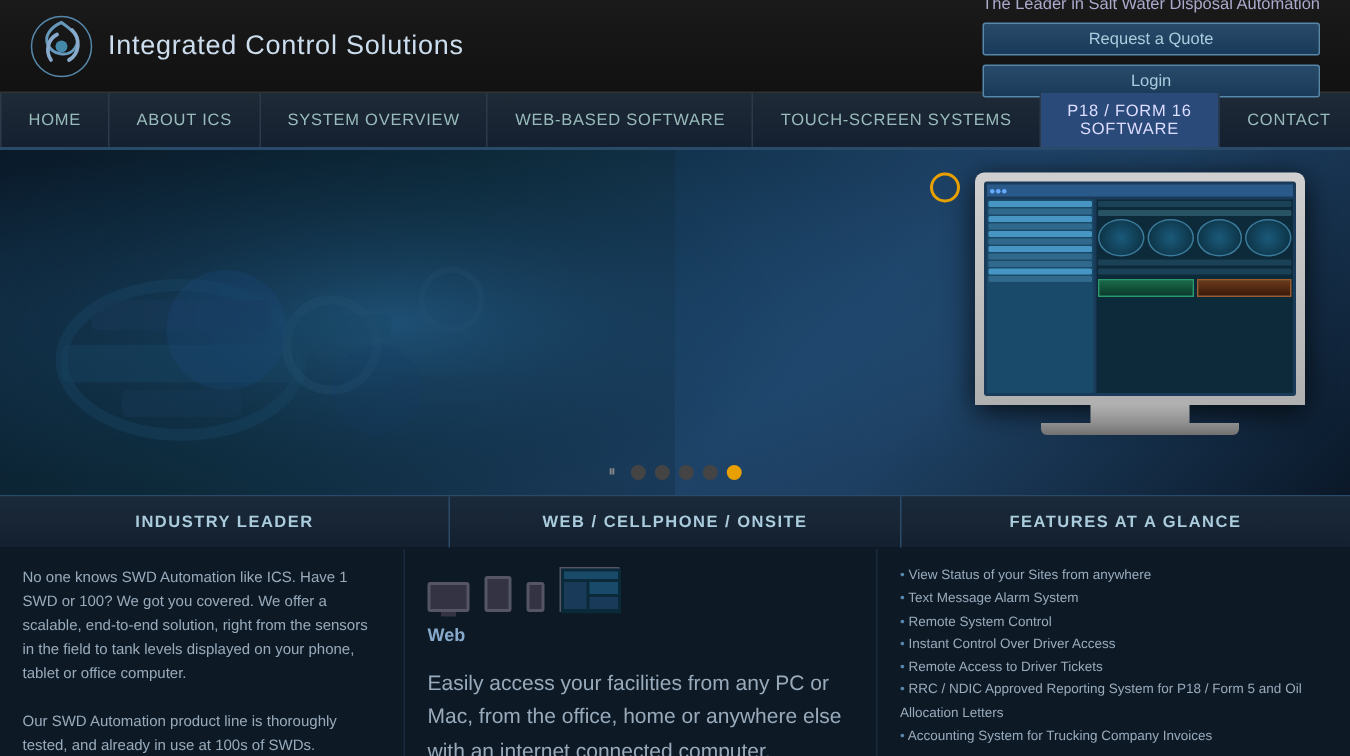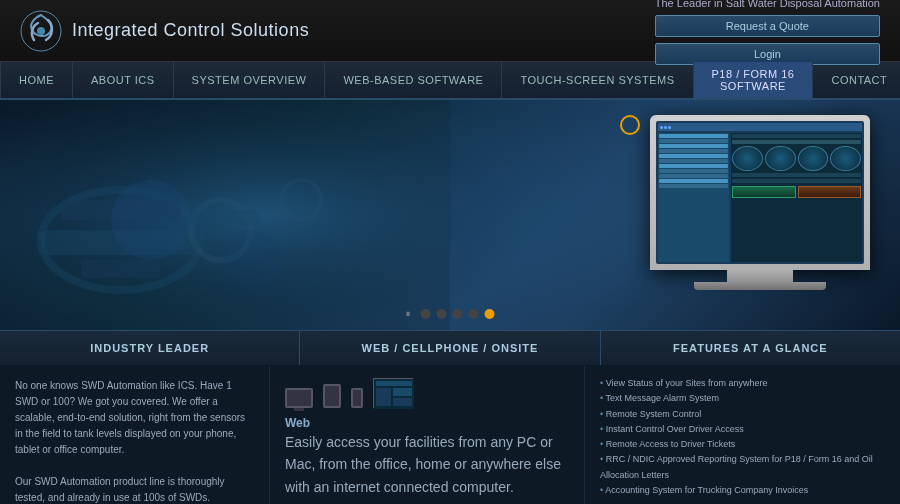--- a/index.html
+++ b/index.html
@@ -331,21 +331,21 @@
     .device-screen-img {
       width: 40px;
       height: 30px;
       background: linear-gradient(135deg, #1a4a6a, #0a2a3a);
       border: 1px solid #556;
     }
     #web-label {
       font-size: 12px;
       color: #88aacc;
       font-weight: bold;
-      margin-bottom: 1px;
+      margin-bottom: 14px;
     }
     #web-desc {
       font-size: 14px;
       color: #99aabb;
       line-height: 1.6;
     }
     #col-features {
       flex: 1;
       padding: 10px 15px;
       overflow: hidden;
@@ -536,17 +536,17 @@
     <div id="web-desc">Easily access your facilities from any PC or Mac, from the office, home or anywhere else with an internet connected computer.</div>
   </div>
 
   <div id="col-features">
     <ul>
       <li>View Status of your Sites from anywhere</li>
       <li>Text Message Alarm System</li>
       <li>Remote System Control</li>
       <li>Instant Control Over Driver Access</li>
       <li>Remote Access to Driver Tickets</li>
-      <li>RRC / NDIC Approved Reporting System for P18 / Form 16 and Oil Allocation Letters</li>
+      <li>RRC / NDIC Approved Reporting System for P18 / Form 5 and Oil Allocation Letters</li>
       <li>Accounting System for Trucking Company Invoices</li>
     </ul>
   </div>
 </div>
 
 </body></html>

